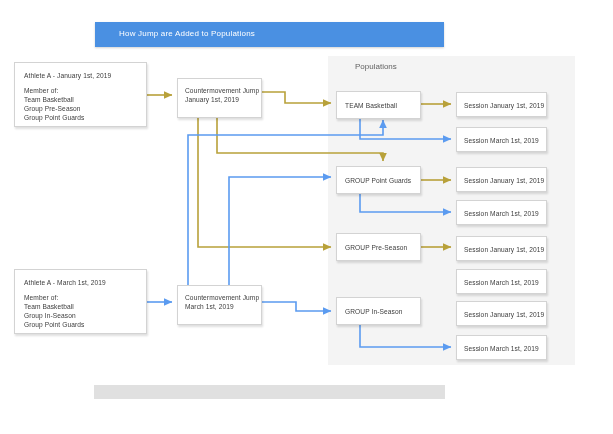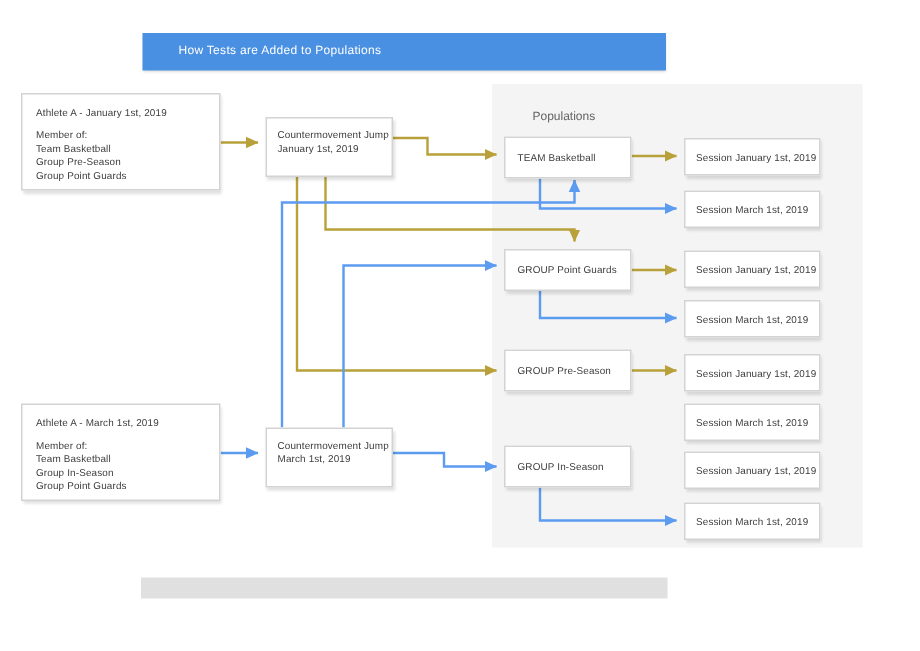--- a/index.html
+++ b/index.html
@@ -22,21 +22,21 @@
     font-size:8px;color:#ffffff;letter-spacing:.2px;
   }
 
   
   .pop-panel{
     position:absolute;left:328px;top:56px;width:247px;height:309px;
     background:#f4f4f4;
   }
   .pop-panel-title{
     position:absolute;left:355px;top:62px;
-    font-size:8px;color:#636363;margin-top:11px;
+    font-size:8px;color:#636363;
   }
 
   
   .box{
     position:absolute;background:#ffffff;
     border:1px solid #d3d3d3;
     box-shadow:1px 2px 2px rgba(0,0,0,.13);
     box-sizing:border-box;
   }
   .box .line{
@@ -86,21 +86,21 @@
   }
 
   svg.edges{position:absolute;left:0;top:0;width:613px;height:434px;pointer-events:none;}
 </style>
 </head>
 <body>
 
 <div id="canvas">
 
   <div class="title-banner">
-    <span class="t">How Tests are Added to Populations</span>
+    <span class="t">How Jump are Added to Populations</span>
   </div>
 
   <div class="pop-panel"></div>
   <div class="pop-panel-title">Populations</div>
 
   <svg class="edges" viewBox="0 0 613 434">
     <defs>
       <marker id="ah-gold" markerWidth="6" markerHeight="6" refX="5" refY="3" orient="auto">
         <path d="M0,0.6 L5.2,3 L0,5.4 z" fill="#b8a13a"></path>
       </marker>

